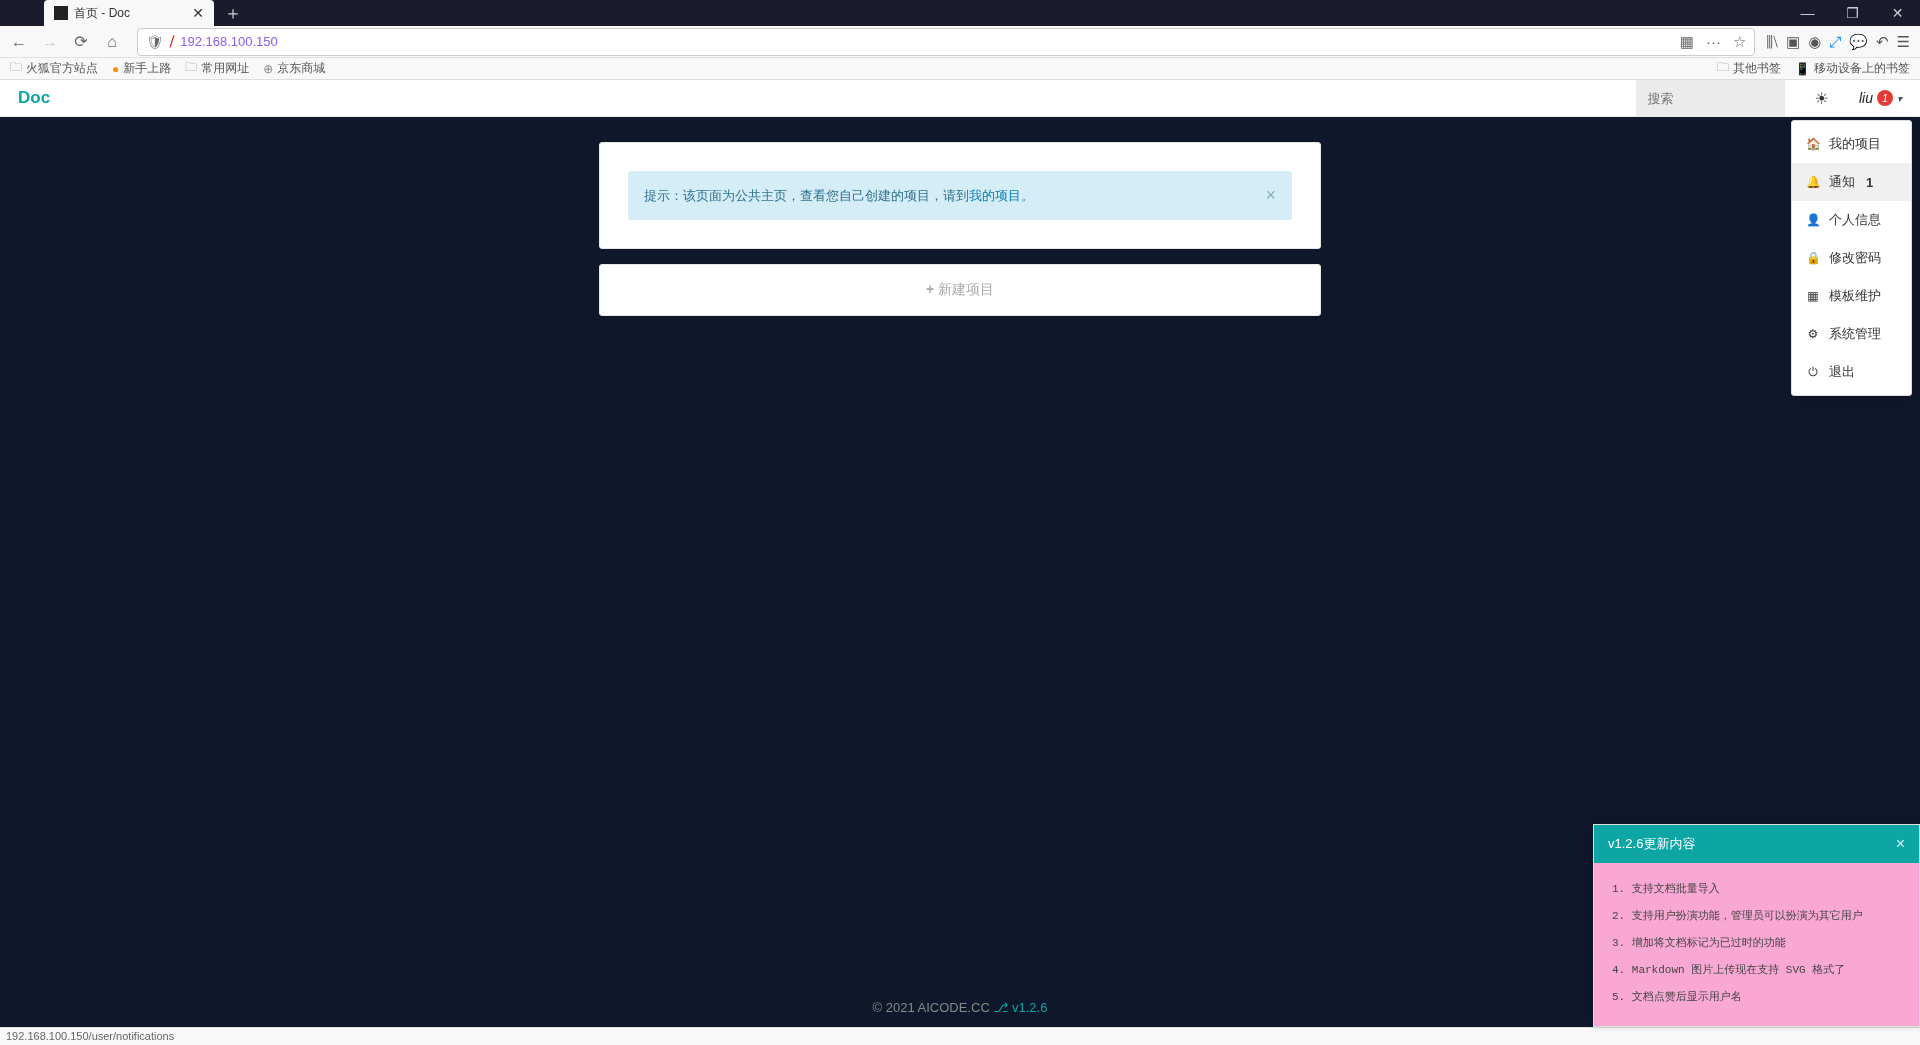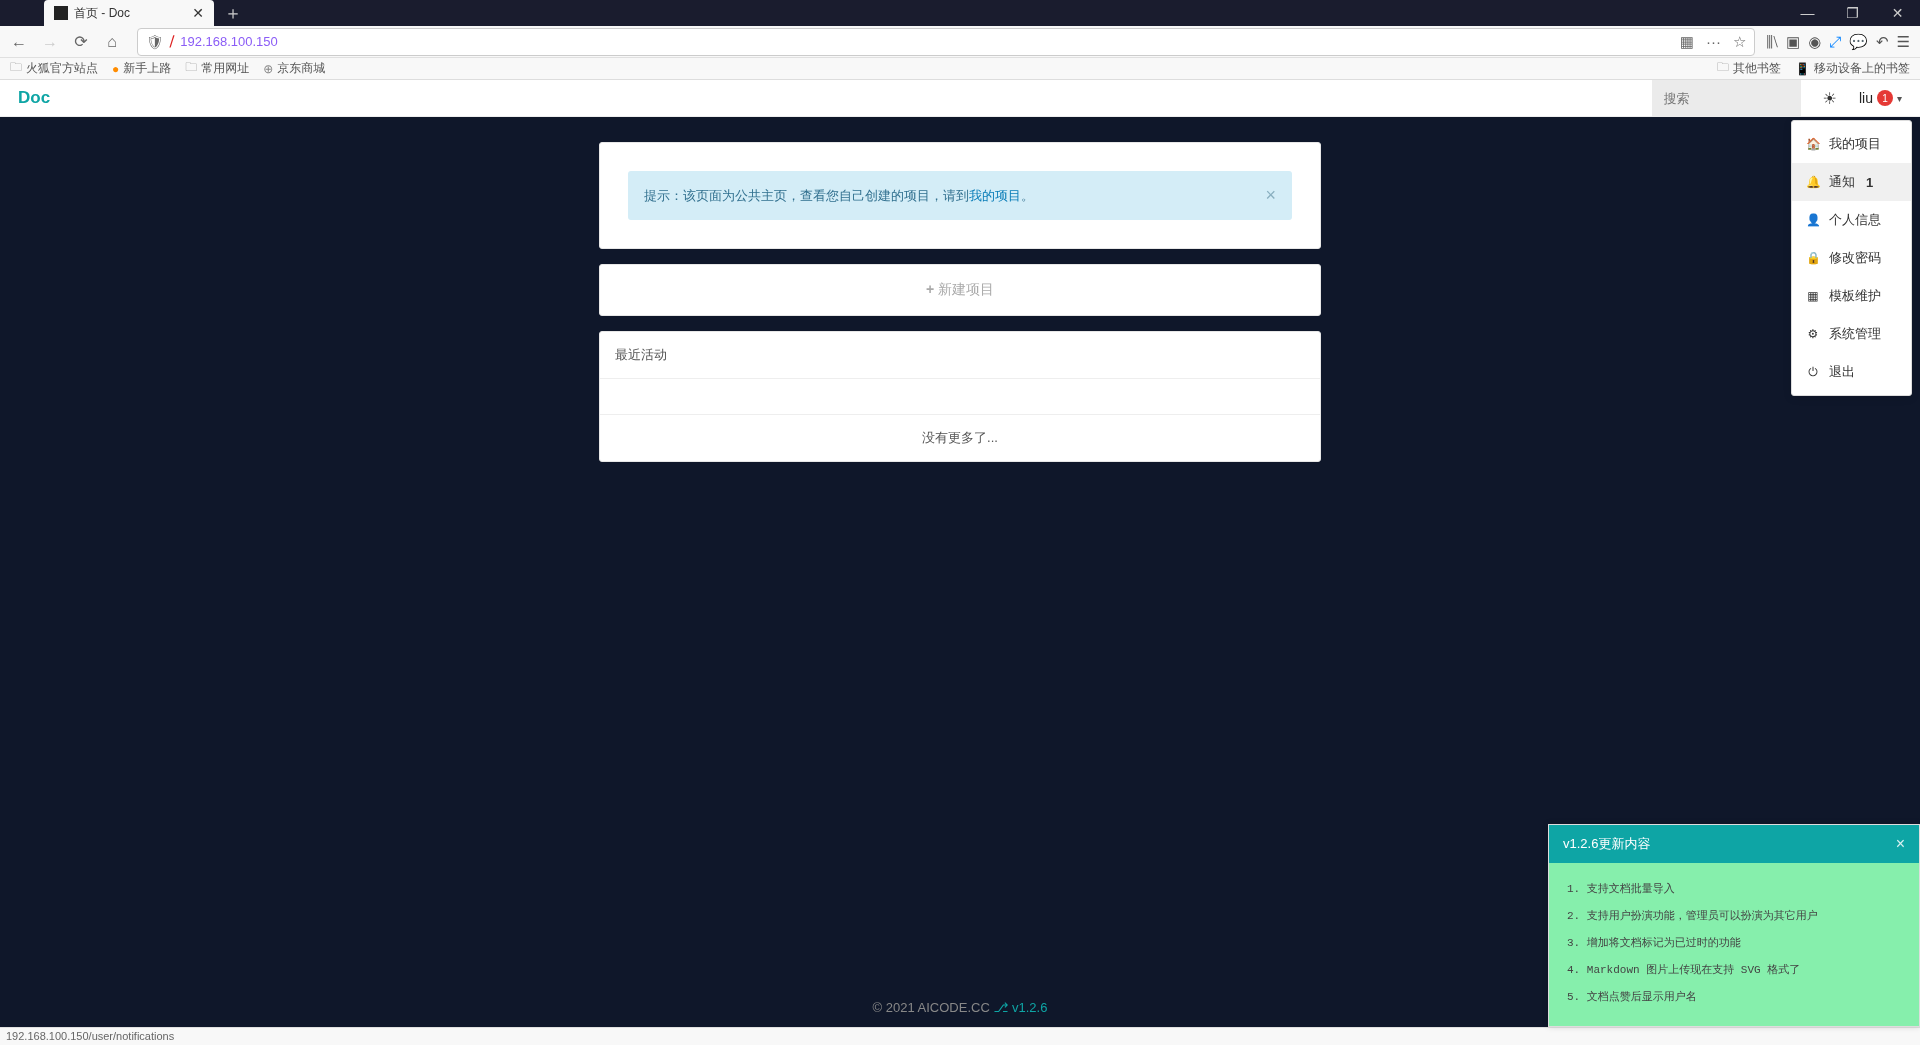--- a/index.html
+++ b/index.html
@@ -30,24 +30,24 @@
 .bm-item { display: flex; align-items: center; gap: 4px; cursor: pointer; }
 .bm-folder { color: #888; }
 .bm-fox { color: #ff8c00; }
 .bm-jd { color: #888; }
 .bm-right { margin-left: auto; display: flex; gap: 14px; }
 
 
 .app { position: relative; height: calc(1045px - 26px - 32px - 22px - 18px); background: #0f172a; }
 .app-header { height: 37px; background: #fff; border-bottom: 1px solid #eee; display: flex; align-items: center; padding: 0 18px; }
 .brand { color: #0ea5a5; font-size: 17px; font-weight: 600; }
-.header-right { margin-left: auto; display: flex; align-items: center; gap: 8px; }
+.header-right { margin-left: auto; display: flex; align-items: center; gap: 16px; }
 .search-box { width: 149px; height: 37px; background: #ebebeb; border: none; padding: 0 12px; font-size: 13px; outline: none; }
 .theme-icon { margin: 0 14px; color: #333; font-size: 16px; cursor: pointer; }
-.user-mini { display: flex; align-items: center; gap: 4px; cursor: pointer; color: #222; font-size: 14px; }
+.user-mini { display: flex; align-items: center; gap: 4px; cursor: pointer; color: #222; font-size: 14px; font-style: italic; }
 .badge { background: #e53935; color: #fff; border-radius: 50%; width: 16px; height: 16px; display: inline-flex; align-items: center; justify-content: center; font-size: 10px; }
 .caret { font-size: 10px; color: #555; }
 
 .content { padding: 25px 0 0 0; }
 .card { width: 722px; margin: 0 auto 15px auto; background: #fff; border: 1px solid #e7e7e7; border-radius: 3px; }
 .info-card { padding: 28px; }
 .alert { background: #d4edf7; padding: 14px 16px; border-radius: 3px; display: flex; align-items: center; position: relative; font-size: 13px; color: #31708f; }
 .alert a { color: #0a7db8; text-decoration: none; }
 .alert-close { margin-left: auto; color: #8ab0c0; font-size: 18px; cursor: pointer; }
 .new-proj { text-align: center; padding: 16px 0; color: #aaa; font-size: 14px; cursor: pointer; }
@@ -61,21 +61,21 @@
 .dropdown-item { display: flex; align-items: center; gap: 9px; padding: 10px 14px; font-size: 13px; color: #333; cursor: pointer; }
 .dropdown-item.hover { background: #f0f0f0; }
 .dd-icon { width: 14px; text-align: center; color: #333; font-size: 12px; }
 .dd-badge { font-weight: bold; margin-left: 2px; }
 
 
 .app-footer { position: absolute; bottom: 0; left: 0; right: 0; text-align: center; font-size: 13px; color: #888; padding: 12px 0; }
 .app-footer a { color: #0ea5a5; text-decoration: none; }
 
 
-.changelog { position: fixed; right: 0; bottom: 18px; width: 372px; background: #86efac; border: 1px solid #ddd; box-shadow: 0 0 6px rgba(0,0,0,.15); z-index: 60; }
+.changelog { position: fixed; right: 0; bottom: 18px; width: 327px; background: #f9a8d4; border: 1px solid #ddd; box-shadow: 0 0 6px rgba(0,0,0,.15); z-index: 60; }
 .cl-head { background: #0ea5a5; color: #fff; padding: 10px 14px; display: flex; align-items: center; font-size: 13px; }
 .cl-close { margin-left: auto; color: rgba(255,255,255,.85); font-size: 16px; cursor: pointer; }
 .cl-body { padding: 12px 8px 16px 18px; }
 .cl-item { font-size: 11px; color: #444; padding: 6px 0; font-family: Liberation Mono, monospace; }
 
 .statusbar { position: fixed; left: 0; bottom: 0; height: 18px; background: #f8f8f8; border-top: 1px solid #e0e0e0; width: 100%; font-size: 11px; color: #666; padding: 2px 6px; }
 </style>
 </head>
 <body>
 
@@ -169,25 +169,20 @@
         <a href="#">我的项目</a>
         <span>。</span>
         <span class="alert-close">×</span>
       </div>
     </div>
     <div class="card">
       <div class="new-proj">
         <span class="plus">+</span><span>新建项目</span>
       </div>
     </div>
-    <div class="card recent-card">
-      <div class="rc-head">最近活动</div>
-      <div class="rc-body"></div>
-      <div class="rc-foot">没有更多了...</div>
-    </div>
   </div>
 
   <div class="dropdown" id="dropdown">
       <div class="dropdown-item">
         <span class="dd-icon">🏠</span>
         <span>我的项目</span>
       </div>
       <div class="dropdown-item hover">
         <span class="dd-icon">🔔</span>
         <span>通知</span>

